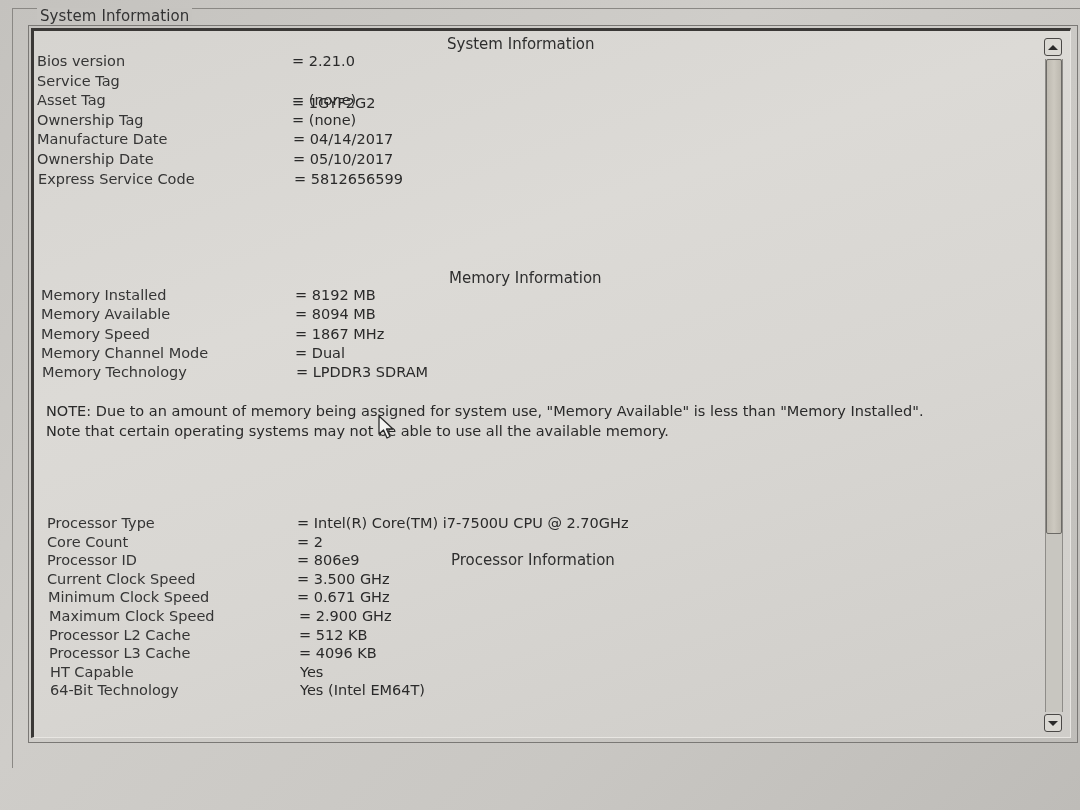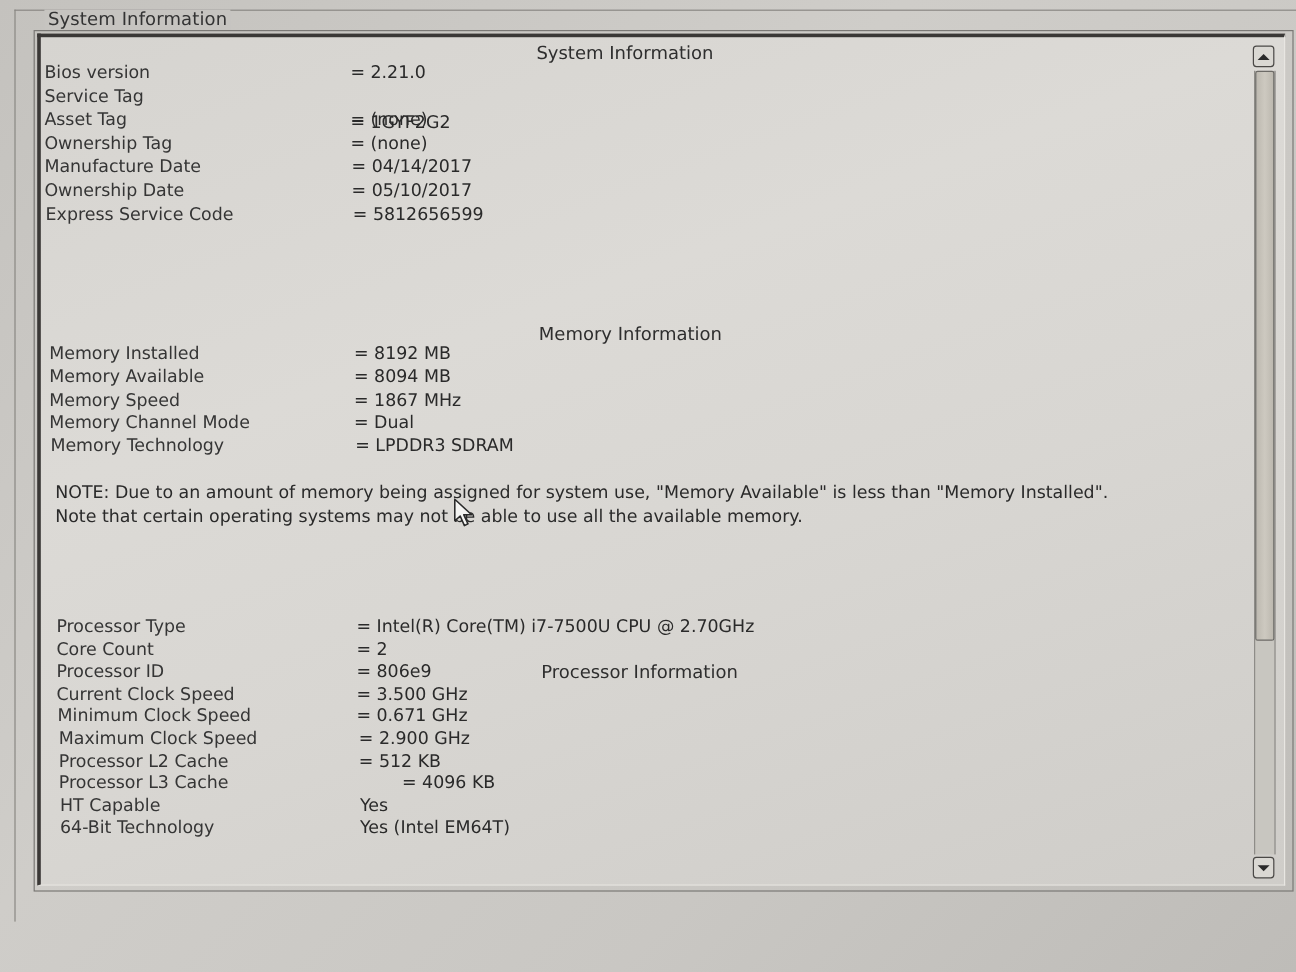--- a/index.html
+++ b/index.html
@@ -273,21 +273,21 @@
       <div class="kv-row" style="left:12px; top:576px;">
         <span class="kv-label">Maximum Clock Speed</span>
         <span class="kv-value" style="left:250px;">= 2.900 GHz</span>
       </div>
       <div class="kv-row" style="left:12px; top:595px;">
         <span class="kv-label">Processor L2 Cache</span>
         <span class="kv-value" style="left:250px;">= 512 KB</span>
       </div>
       <div class="kv-row" style="left:12px; top:613px;">
         <span class="kv-label">Processor L3 Cache</span>
-        <span class="kv-value" style="left:250px;margin-left:36px;">= 4096 KB</span>
+        <span class="kv-value" style="left:250px;">= 4096 KB</span>
       </div>
       <div class="kv-row" style="left:13px; top:632px;">
         <span class="kv-label">HT Capable</span>
         <span class="kv-value" style="left:250px;">Yes</span>
       </div>
       <div class="kv-row" style="left:13px; top:650px;">
         <span class="kv-label">64-Bit Technology</span>
         <span class="kv-value" style="left:250px;">Yes (Intel EM64T)</span>
       </div>
     </div>

